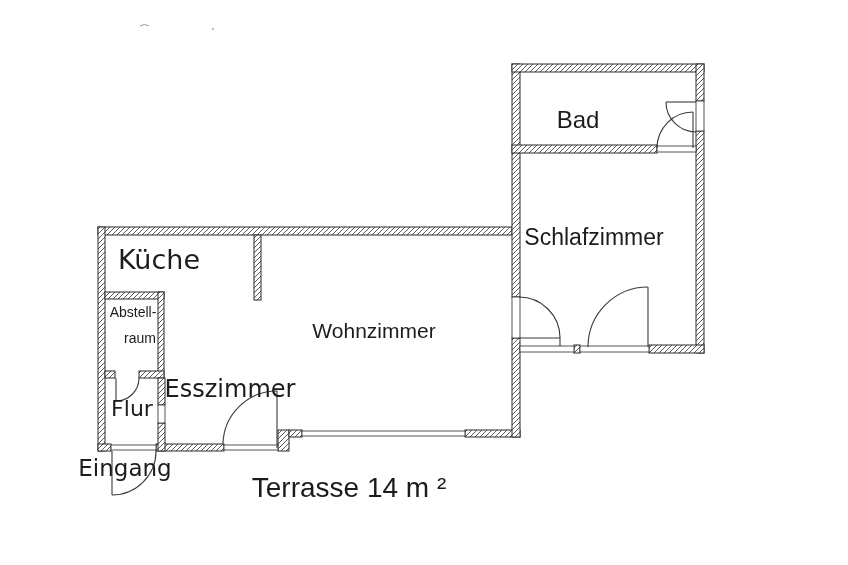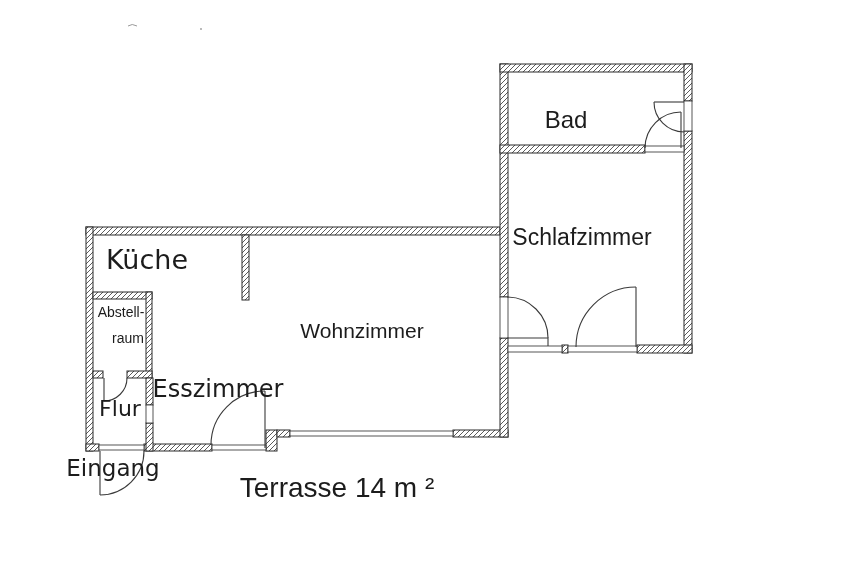--- a/index.html
+++ b/index.html
@@ -1,21 +1,21 @@
 <!DOCTYPE html>
 <html><head>
 <meta charset="utf-8">
 <style>
   html,body{margin:0;padding:0;}
   body{
     width:848px;height:565px;overflow:hidden;
     background:#ffffff;
     font-family:"Liberation Sans", sans-serif;
   }
-  .plan-wrap{position:relative;width:750px;height:565px;}
+  .plan-wrap{position:relative;width:750px;height:565px;padding-left:12px;}
   svg{display:block;}
   .wall{fill:url(#hatch);stroke:#2b2b2b;stroke-width:1;}
   .opening{fill:#ffffff;stroke:#2b2b2b;stroke-width:0.8;}
   .door{fill:none;stroke:#3a3a3a;stroke-width:1.1;}
   .lbl-std{font-family:"Liberation Sans", sans-serif;fill:#1c1c1c;}
   .lbl-hand{font-family:"DejaVu Sans", sans-serif;fill:#1c1c1c;}
   .artifact{stroke:#9a9a9a;stroke-width:1;fill:none;}
 </style>
 </head>
 <body>

